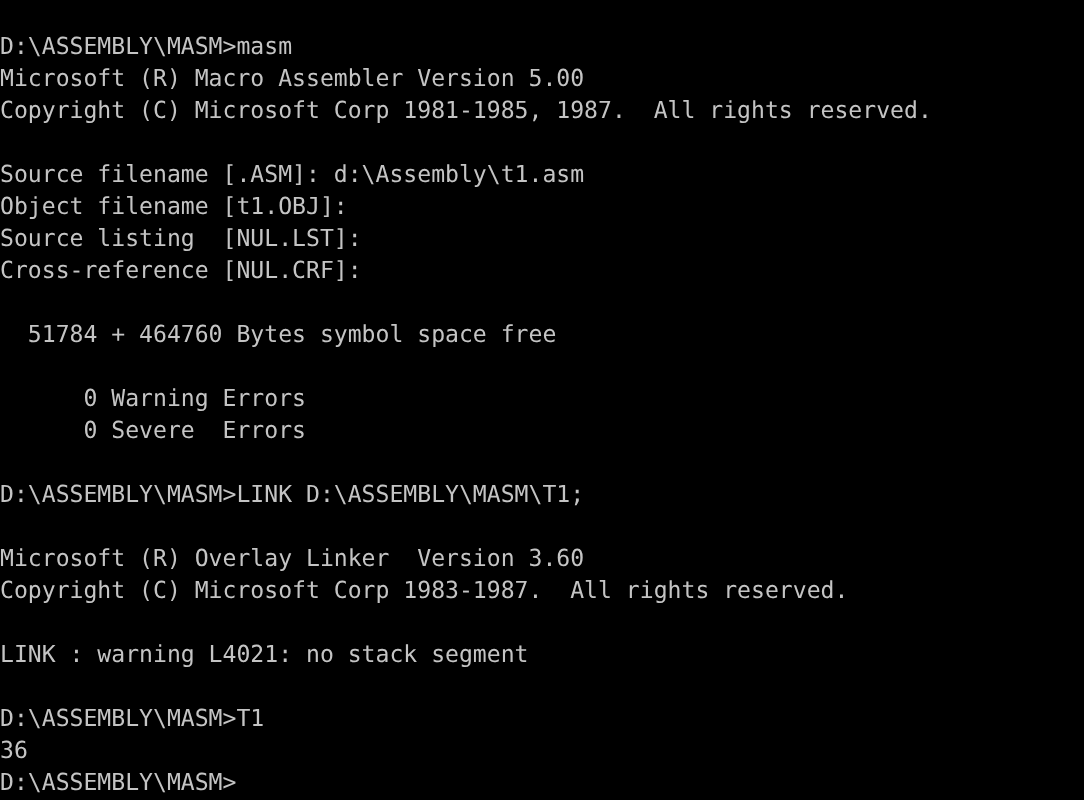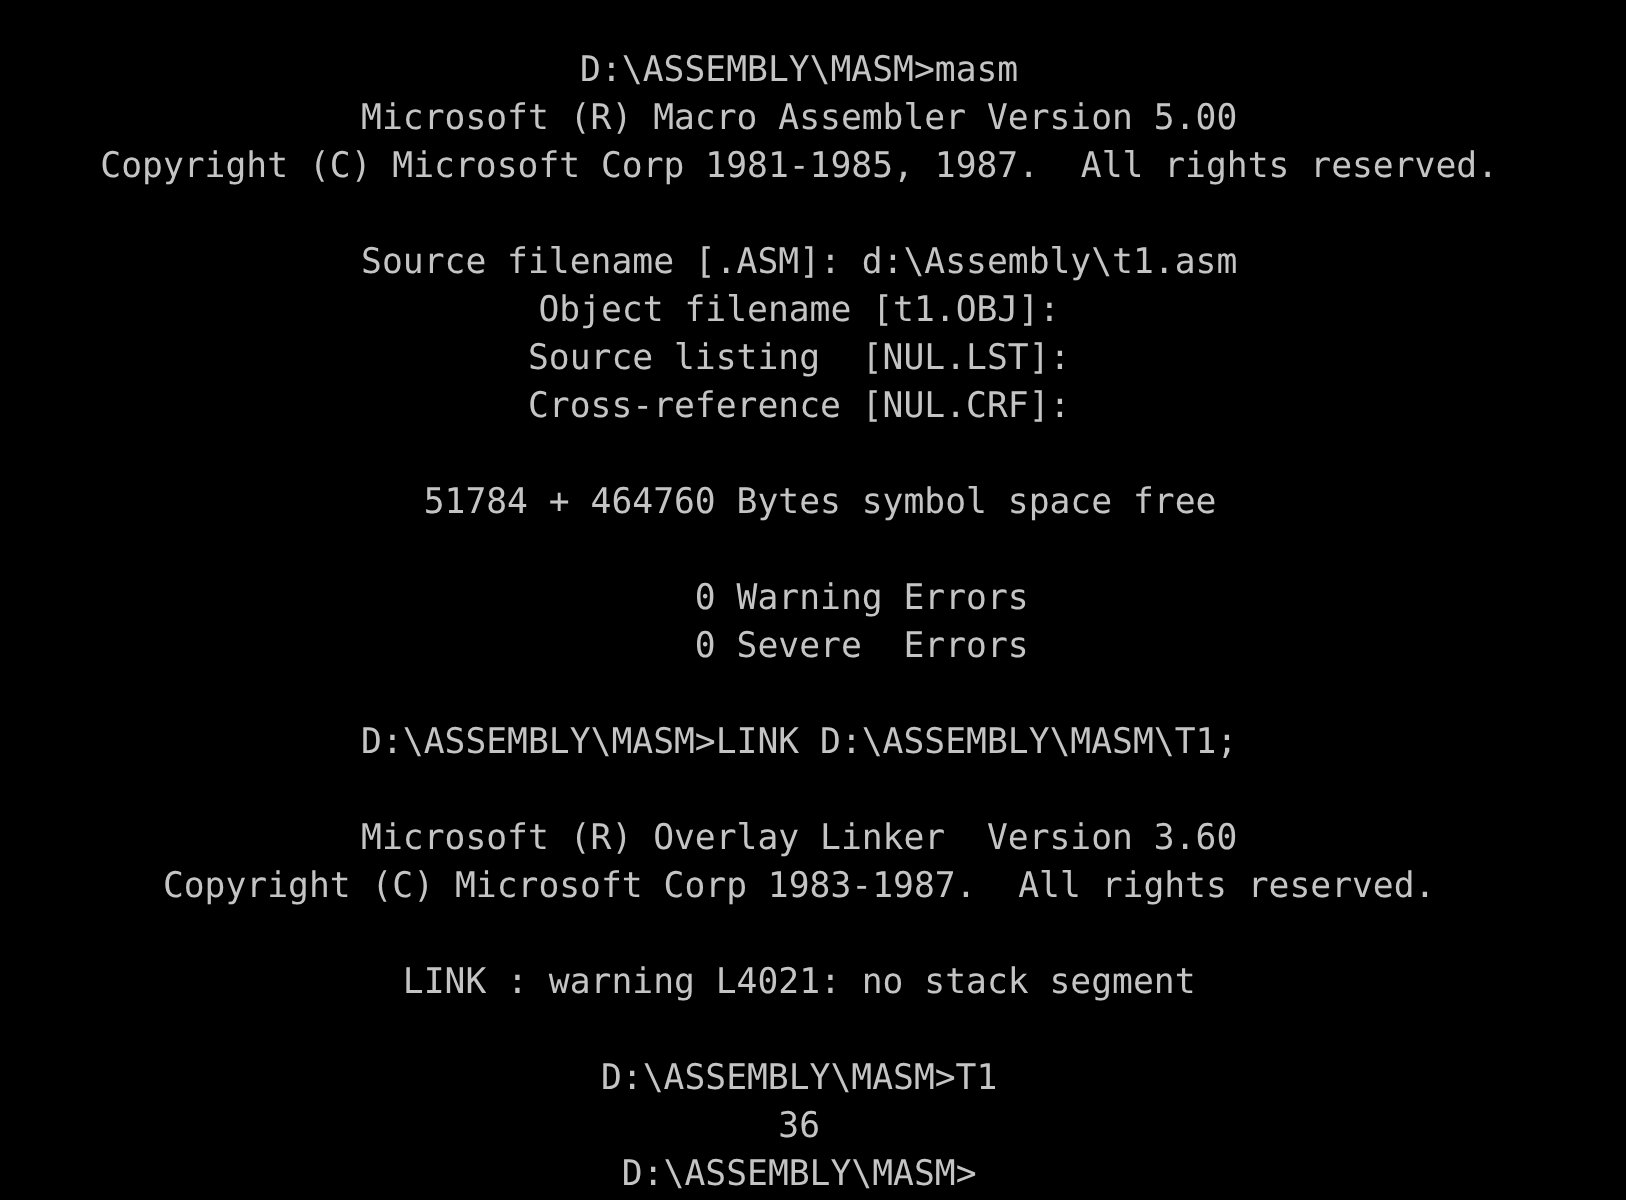--- a/index.html
+++ b/index.html
@@ -13,21 +13,20 @@
     height: 800px;
     overflow: hidden;
   }
   #terminal {
     position: relative;
     width: 1084px;
     height: 800px;
     background: #000000;
     padding: 0;
     box-sizing: border-box;
-    text-align: center;
   }
   #screen {
     position: absolute;
     left: 0px;
     top: 30px;
     width: 1084px;
     font-family: "DejaVu Sans Mono", "Liberation Mono", monospace;
     font-size: 23.5px;
     line-height: 32px;
     letter-spacing: 0px;

